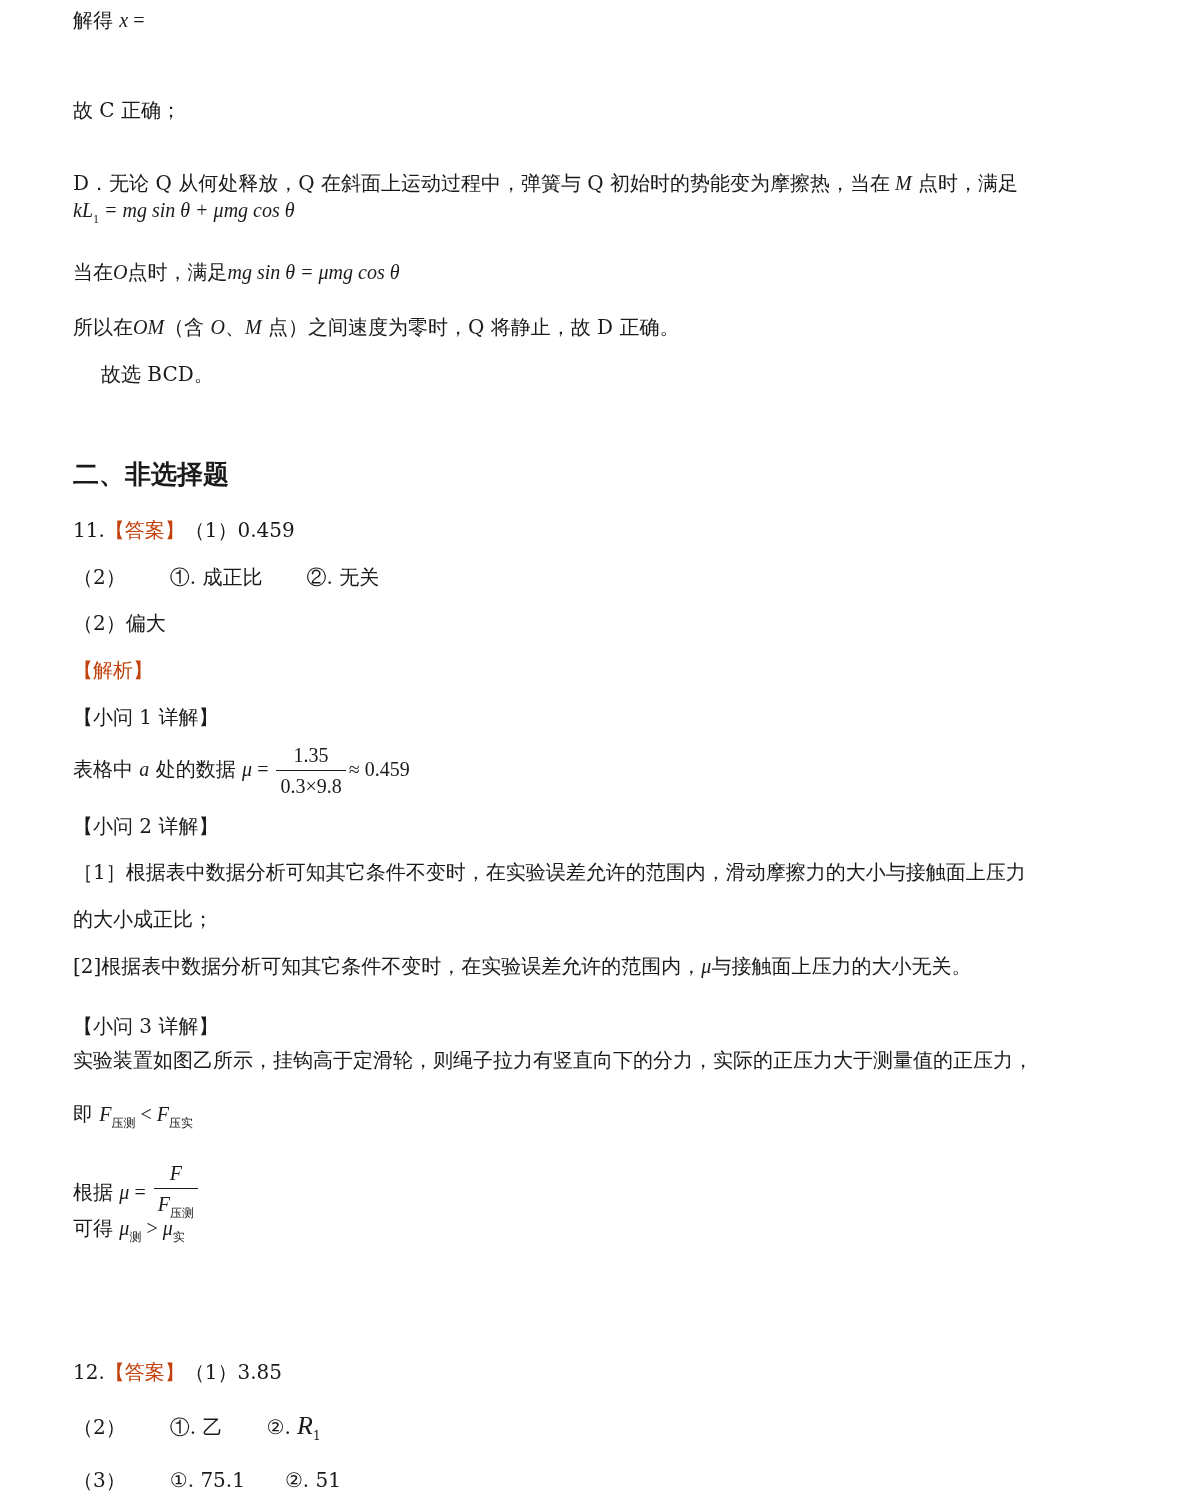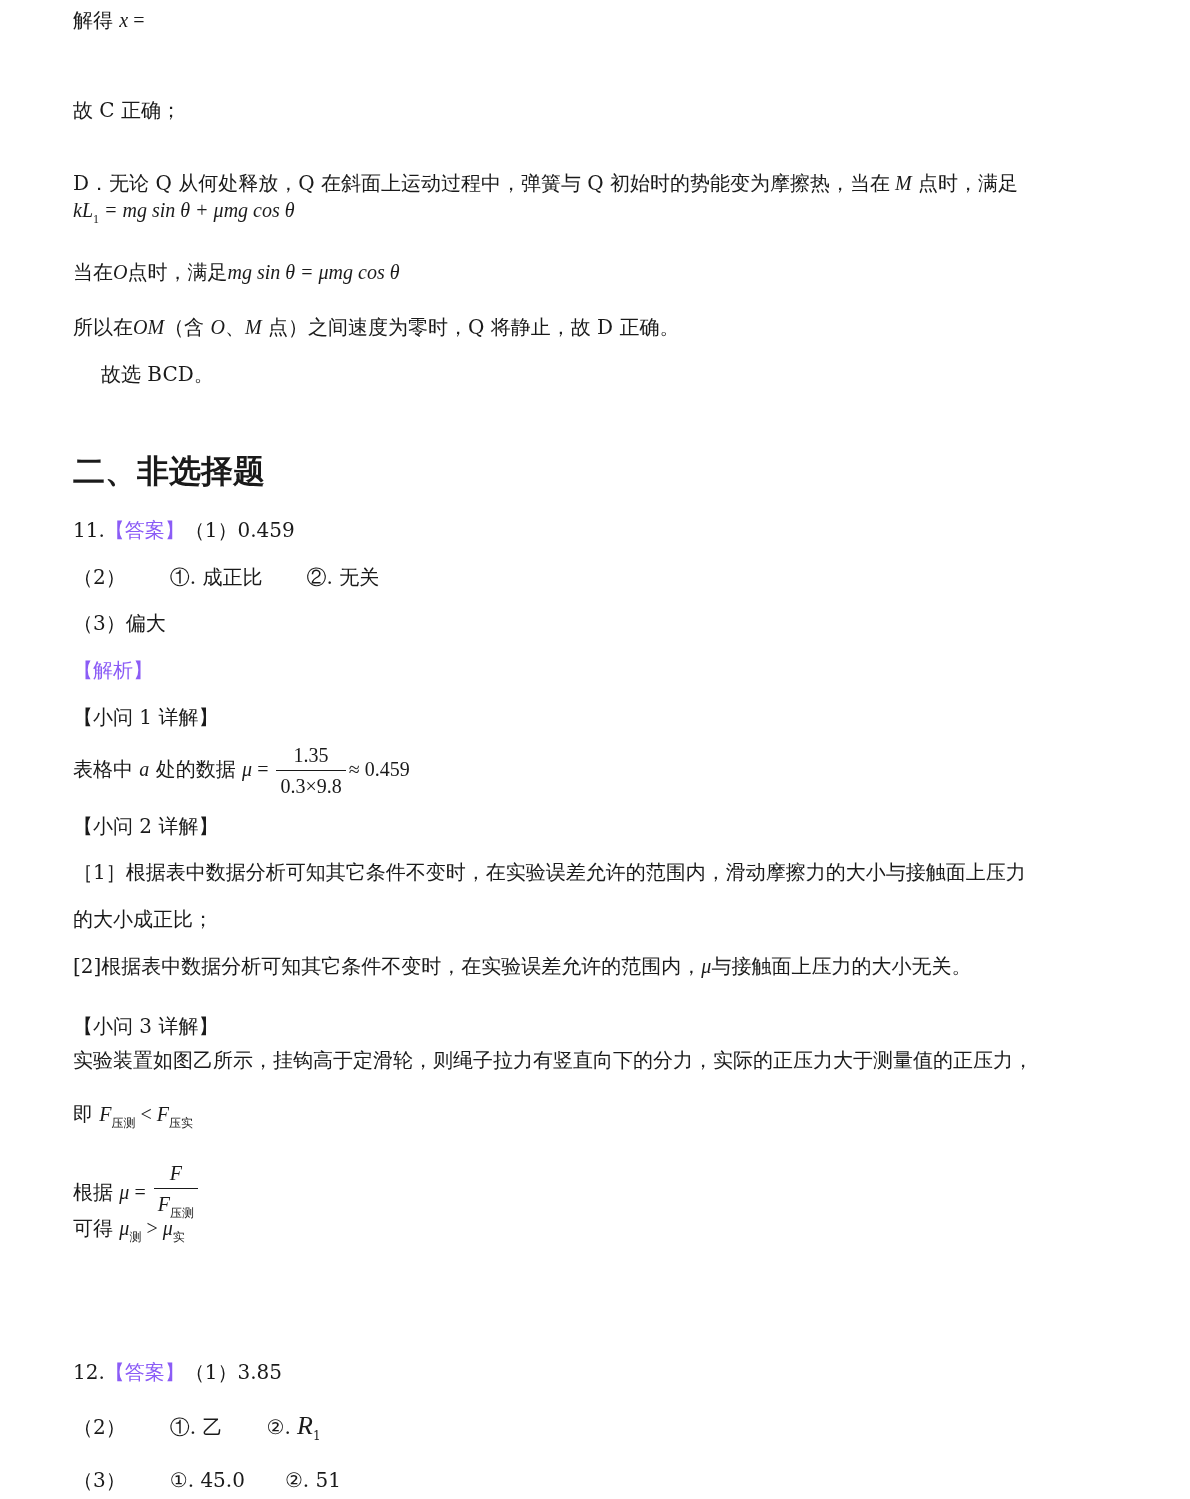--- a/index.html
+++ b/index.html
@@ -9,22 +9,22 @@
     color: #1a1a1a;
   }
   .line {
     position: absolute; left: 73px; white-space: nowrap;
     font-size: 20px; line-height: 28px;
   }
   .it { font-family: "Liberation Serif", "DejaVu Serif", serif; font-style: italic; }
   .rm { font-family: "Liberation Serif", "DejaVu Serif", serif; }
   .sub { font-size: 12px; vertical-align: -6px; font-style: normal; }
   .sup { font-size: 12px; vertical-align: 9px; }
-  .blue { color: #8b5cf6; }
-  .heading { font-family: Liberation Mono, monospace; font-weight: bold; font-size: 32px; line-height: 34px; }
+  .blue { color: #c2410c; }
+  .heading { font-family: Liberation Sans, sans-serif; font-weight: bold; font-size: 26px; line-height: 34px; }
   .frac { display: inline-block; vertical-align: middle; text-align: center; margin: 0 3px; }
   .frac .num { display: block; padding: 0 4px 2px; border-bottom: 1.3px solid #1a1a1a; line-height: 26px; }
   .frac .den { display: block; padding: 2px 4px 0; line-height: 26px; }
   .gap { display: inline-block; }
 </style>
 </head>
 <body>
 
 <div class="line" style="top:6px;">
   <span>解得</span>
@@ -52,21 +52,21 @@
 <div class="line" style="top:360px;margin-left:28px;">故选 BCD。</div>
 
 <div class="line heading" style="top:457px;">二、非选择题</div>
 
 <div class="line" style="top:516px;">
   <span>11.</span><span class="blue">【答案】</span><span>（1）0.459</span>
 </div>
 <div class="line" style="top:563px;">
   <span>（2）</span><span class="gap" style="width:44px"></span><span>①. 成正比</span><span class="gap" style="width:44px"></span><span>②. 无关</span>
 </div>
-<div class="line" style="top:609px;">（3）偏大</div>
+<div class="line" style="top:609px;">（2）偏大</div>
 <div class="line blue" style="top:656px;">【解析】</div>
 <div class="line" style="top:703px;">【小问 1 详解】</div>
 
 <div class="line" style="top:742px;">
   <span>表格中 </span><span class="it">a</span><span> 处的数据 </span><span class="it">μ</span><span class="rm"> = </span>
   <span class="frac rm">
     <span class="num">1.35</span>
     <span class="den">0.3×9.8</span>
   </span><span class="rm">≈ 0.459</span>
 </div>
@@ -97,14 +97,14 @@
   <span>可得 </span><span class="it">μ</span><span class="sub">测</span><span class="rm"> &gt; </span><span class="it">μ</span><span class="sub">实</span>
 </div>
 
 <div class="line" style="top:1358px;">
   <span>12.</span><span class="blue">【答案】</span><span>（1）3.85</span>
 </div>
 <div class="line" style="top:1412px;">
   <span>（2）</span><span class="gap" style="width:44px"></span><span>①. 乙</span><span class="gap" style="width:44px"></span><span>②. </span><span class="it" style="font-size:26px">R</span><span class="sub">1</span>
 </div>
 <div class="line" style="top:1466px;">
-  <span>（3）</span><span class="gap" style="width:44px"></span><span>①. 45.0</span><span class="gap" style="width:40px"></span><span>②. 51</span>
+  <span>（3）</span><span class="gap" style="width:44px"></span><span>①. 75.1</span><span class="gap" style="width:40px"></span><span>②. 51</span>
 </div>
 
 </body></html>

